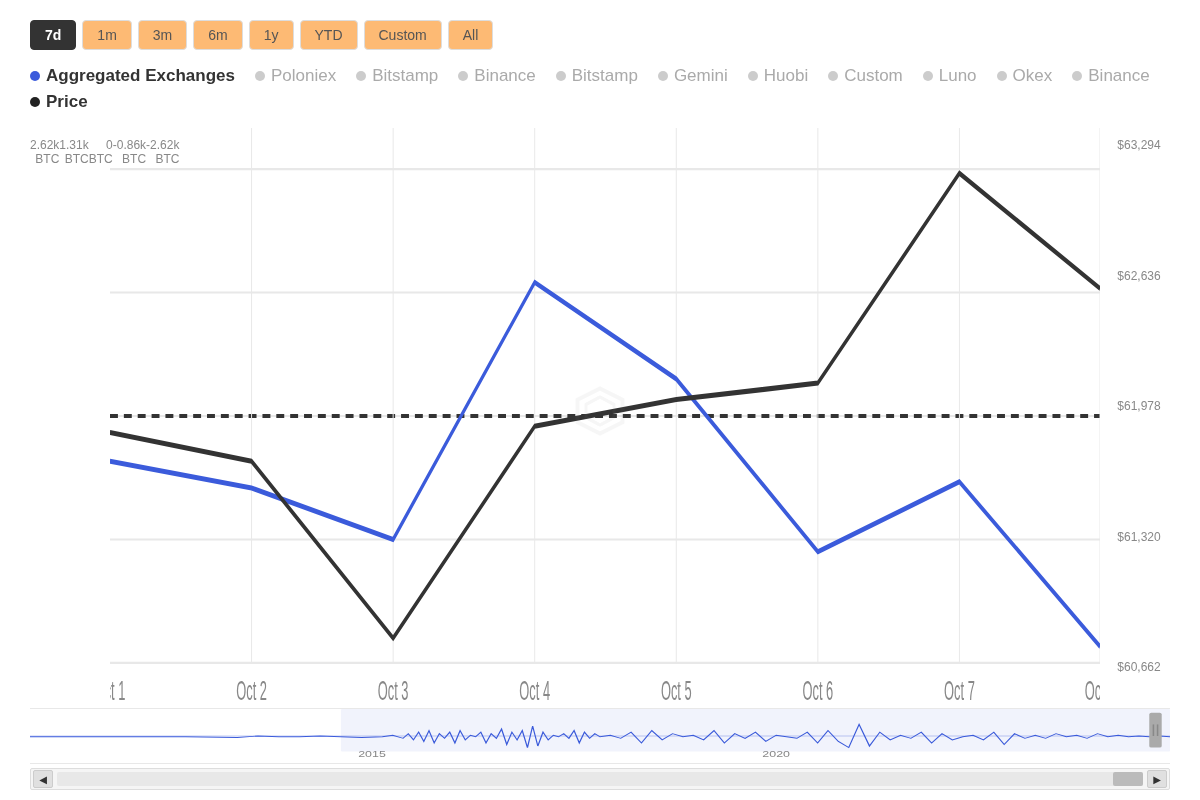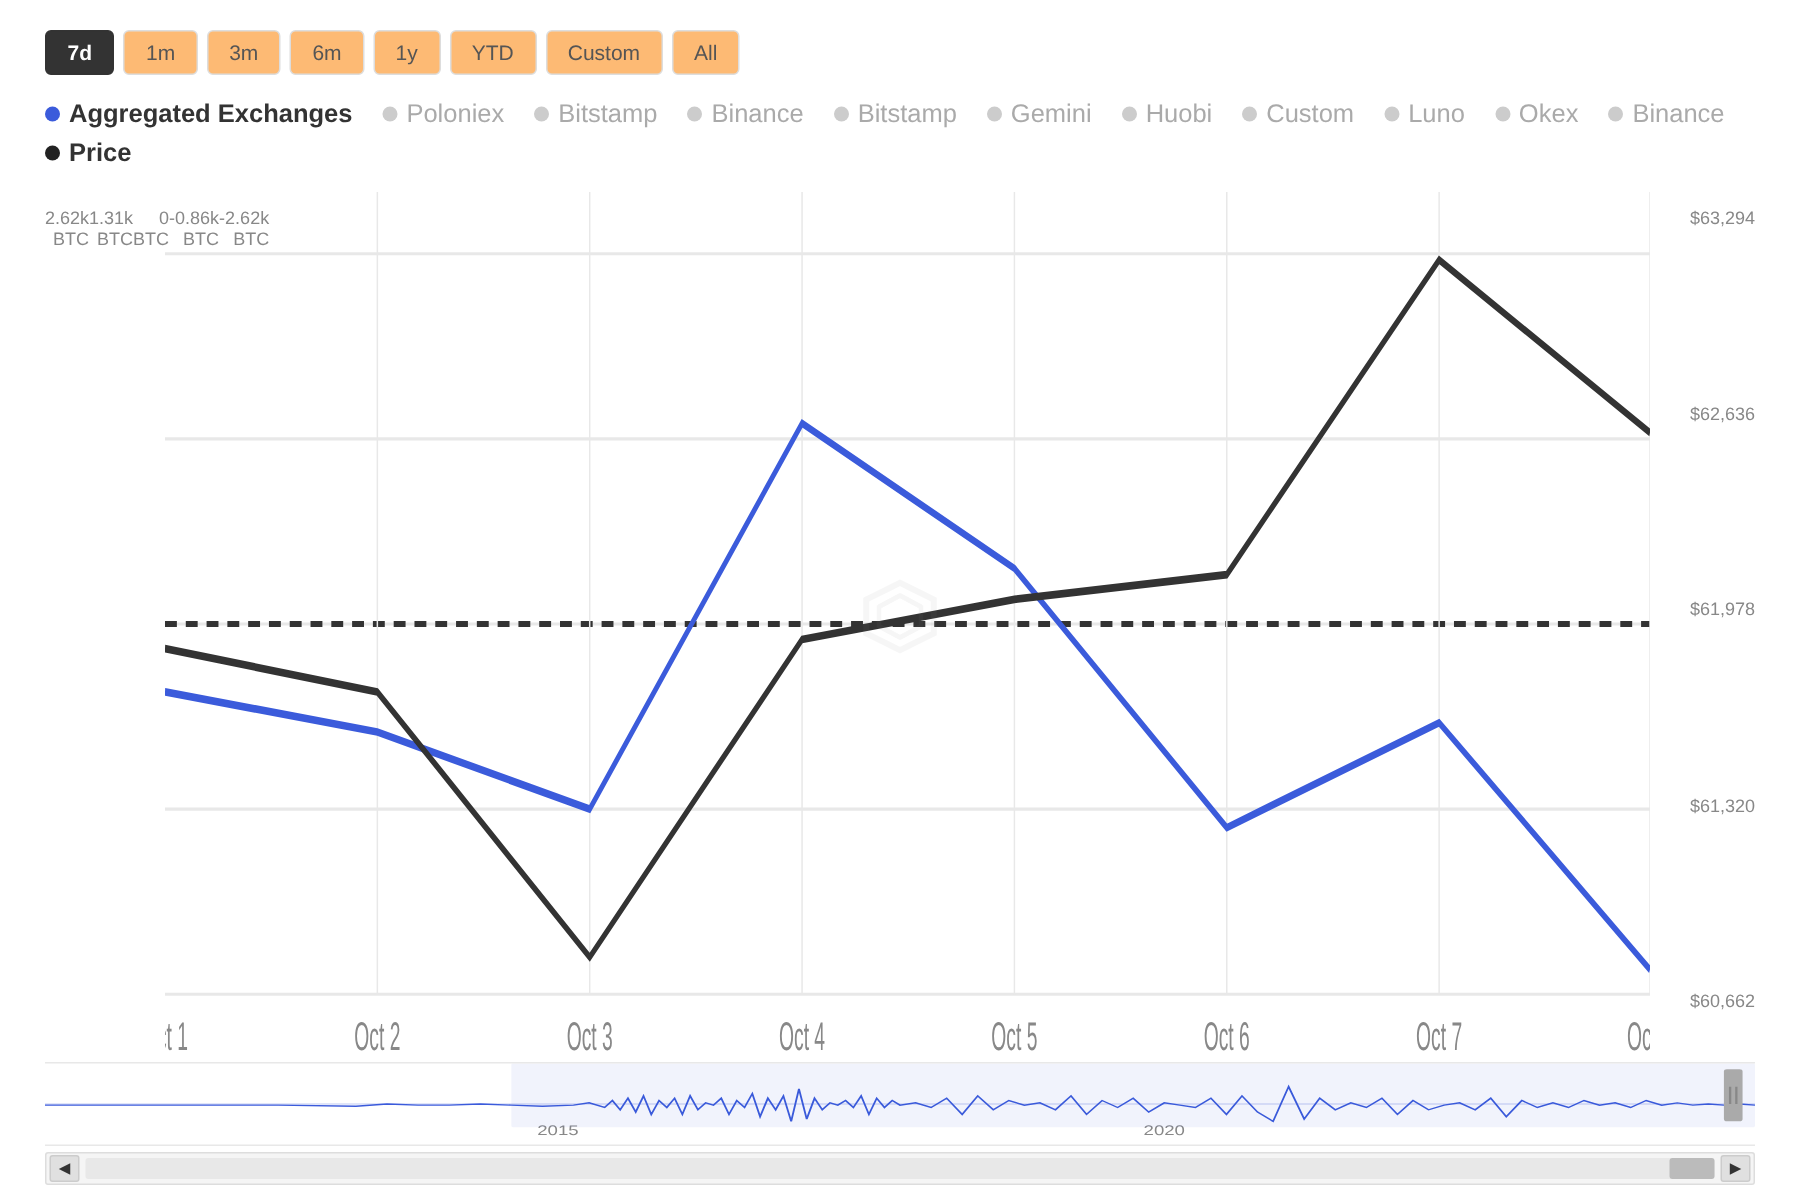--- a/index.html
+++ b/index.html
@@ -105,21 +105,21 @@
     }
 
     .y-axis-right {
       width: 70px;
       display: flex;
       flex-direction: column;
       justify-content: space-between;
       padding: 10px 0 30px 8px;
       font-size: 12px;
       color: #888;
-      text-align: right;
+      text-align: center;
       flex-shrink: 0;
     }
 
     .chart-inner {
       flex: 1;
       position: relative;
     }
 
     .chart-svg {
       width: 100%;

